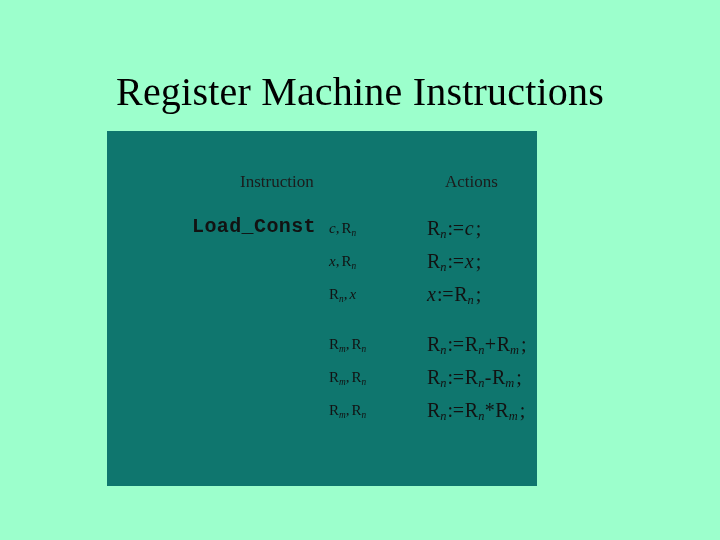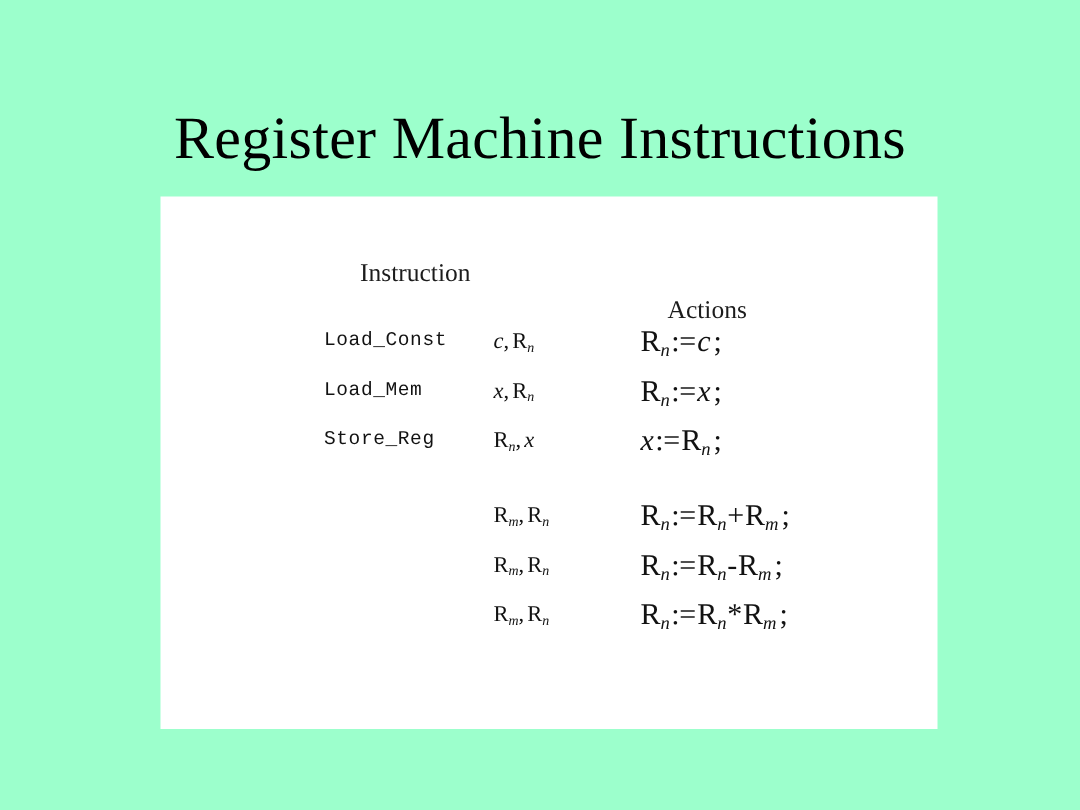--- a/index.html
+++ b/index.html
@@ -29,23 +29,23 @@
     font-size: 40px;
     line-height: 48px;
     color: #000000;
     letter-spacing: 0.2px;
     white-space: nowrap;
   }
   #figure-panel {
     position: absolute;
     left: 107px;
     top: 131px;
-    width: 518px;
+    width: 430px;
     height: 355px;
-    background: #ffffff;
+    background: #0f766e;
   }
   #figure-inner {
     position: absolute;
     left: 0;
     top: 0;
     width: 518px;
     height: 355px;
   }
   .col-head {
     position: absolute;
@@ -55,42 +55,40 @@
     color: #1c1c1c;
     white-space: nowrap;
   }
   #head-instruction {
     left: 133px;
     top: 41px;
   }
   #head-actions {
     left: 338px;
     top: 41px;
-    margin-top: 25px;
   }
   .row {
     position: absolute;
     left: 0;
     width: 518px;
     height: 26px;
   }
   .cell {
     position: absolute;
     color: #121212;
     white-space: nowrap;
   }
   .cell-name {
     left: 85px;
     top: 0;
     font-family: "Liberation Mono", monospace;
-    font-size: 13px;
+    font-size: 20px;
     line-height: 22px;
     letter-spacing: 0.4px;
-    font-weight: 400;
-    margin-left: 24px;
+    font-weight: 700;
   }
   .cell-operands {
     left: 222px;
     top: 2px;
     font-family: "Liberation Serif", serif;
     font-size: 15px;
     line-height: 20px;
   }
   .cell-action {
     left: 320px;
@@ -144,26 +142,24 @@
 
       <div class="col-head" id="head-actions">Actions</div>
 
       <div id="rows-host">
           <div class="row" style="top: 85px;">
             <div class="cell cell-name">Load_Const</div>
             <div class="cell cell-operands"><span class="mi">c</span><span class="comma">,</span><span class="reg">R<sub>n</sub></span></div>
             <div class="cell cell-action"><span class="reg">R<sub>n</sub></span><span class="assign">:=</span><span class="mi">c</span><span class="semi">;</span></div>
           </div>
           <div class="row" style="top: 118px;">
-            <div class="cell cell-name">Load_Mem</div>
             <div class="cell cell-operands"><span class="mi">x</span><span class="comma">,</span><span class="reg">R<sub>n</sub></span></div>
             <div class="cell cell-action"><span class="reg">R<sub>n</sub></span><span class="assign">:=</span><span class="mi">x</span><span class="semi">;</span></div>
           </div>
           <div class="row" style="top: 151px;">
-            <div class="cell cell-name">Store_Reg</div>
             <div class="cell cell-operands"><span class="reg">R<sub>n</sub></span><span class="comma">,</span><span class="mi">x</span></div>
             <div class="cell cell-action"><span class="mi">x</span><span class="assign">:=</span><span class="reg">R<sub>n</sub></span><span class="semi">;</span></div>
           </div>
           <div class="row" style="top: 201px;">
             <div class="cell cell-operands"><span class="reg">R<sub>m</sub></span><span class="comma">,</span><span class="reg">R<sub>n</sub></span></div>
             <div class="cell cell-action"><span class="reg">R<sub>n</sub></span><span class="assign">:=</span><span class="reg">R<sub>n</sub></span><span class="op">+</span><span class="reg">R<sub>m</sub></span><span class="semi">;</span></div>
           </div>
           <div class="row" style="top: 234px;">
             <div class="cell cell-operands"><span class="reg">R<sub>m</sub></span><span class="comma">,</span><span class="reg">R<sub>n</sub></span></div>
             <div class="cell cell-action"><span class="reg">R<sub>n</sub></span><span class="assign">:=</span><span class="reg">R<sub>n</sub></span><span class="op">-</span><span class="reg">R<sub>m</sub></span><span class="semi">;</span></div>

